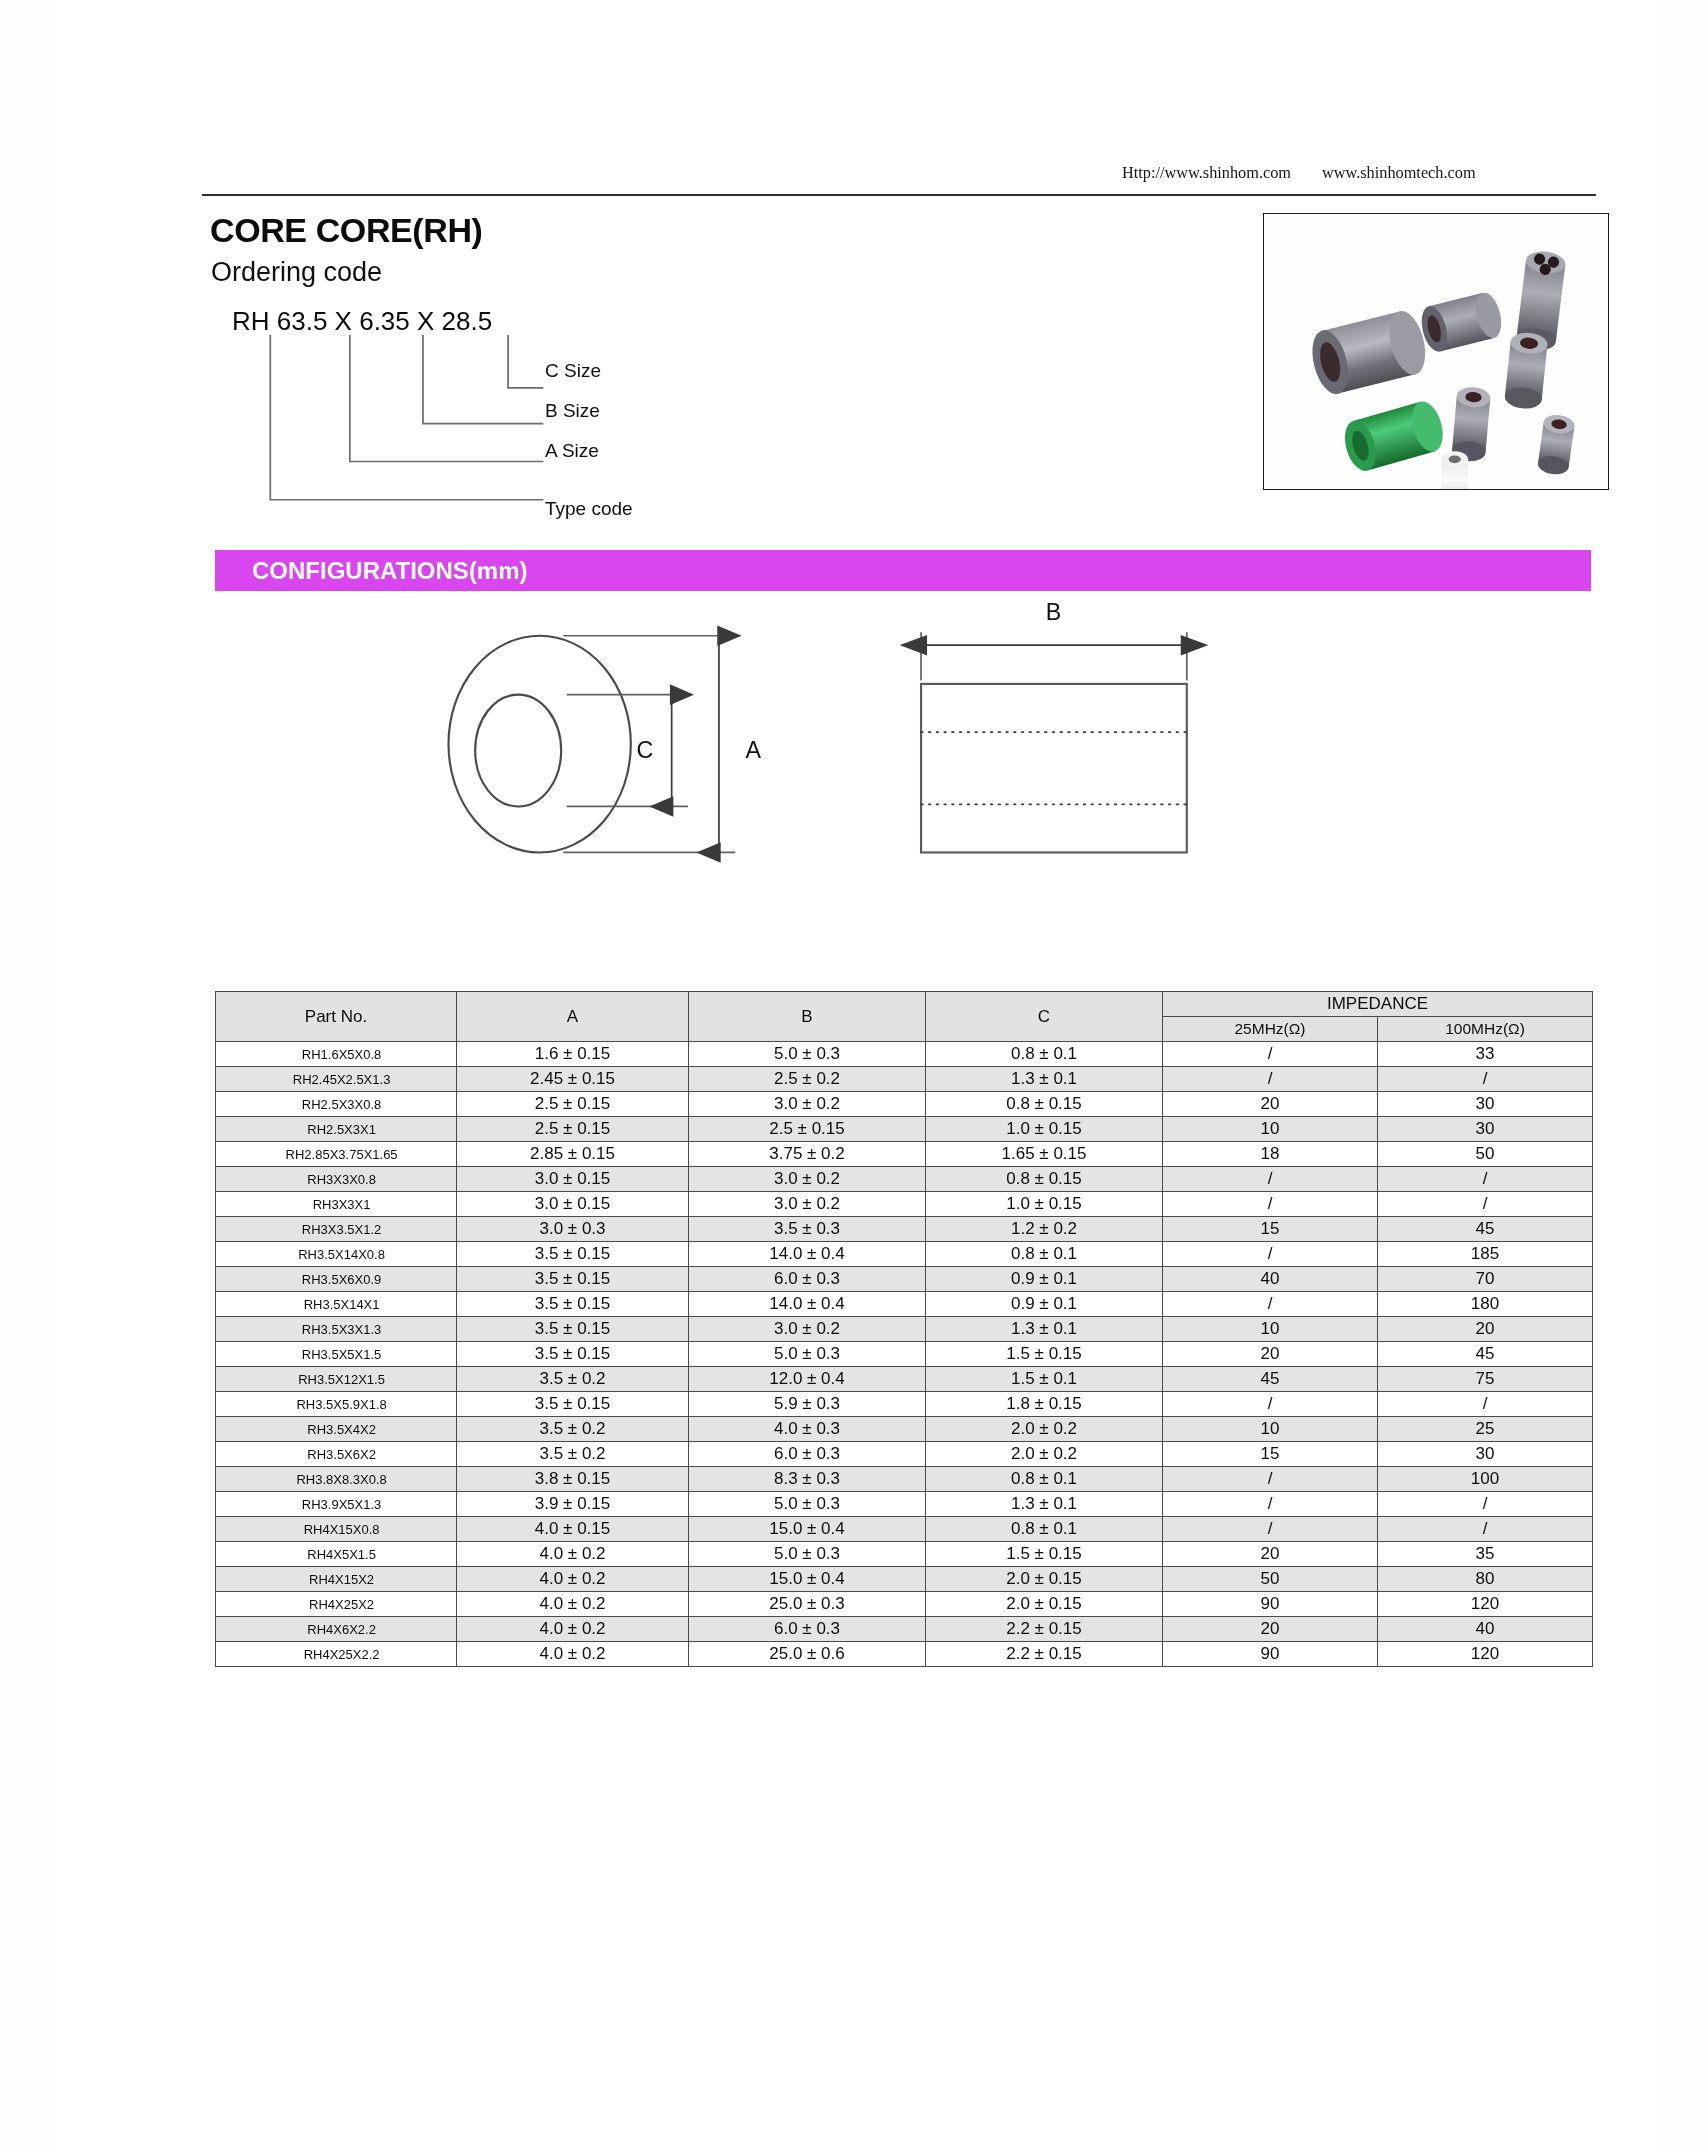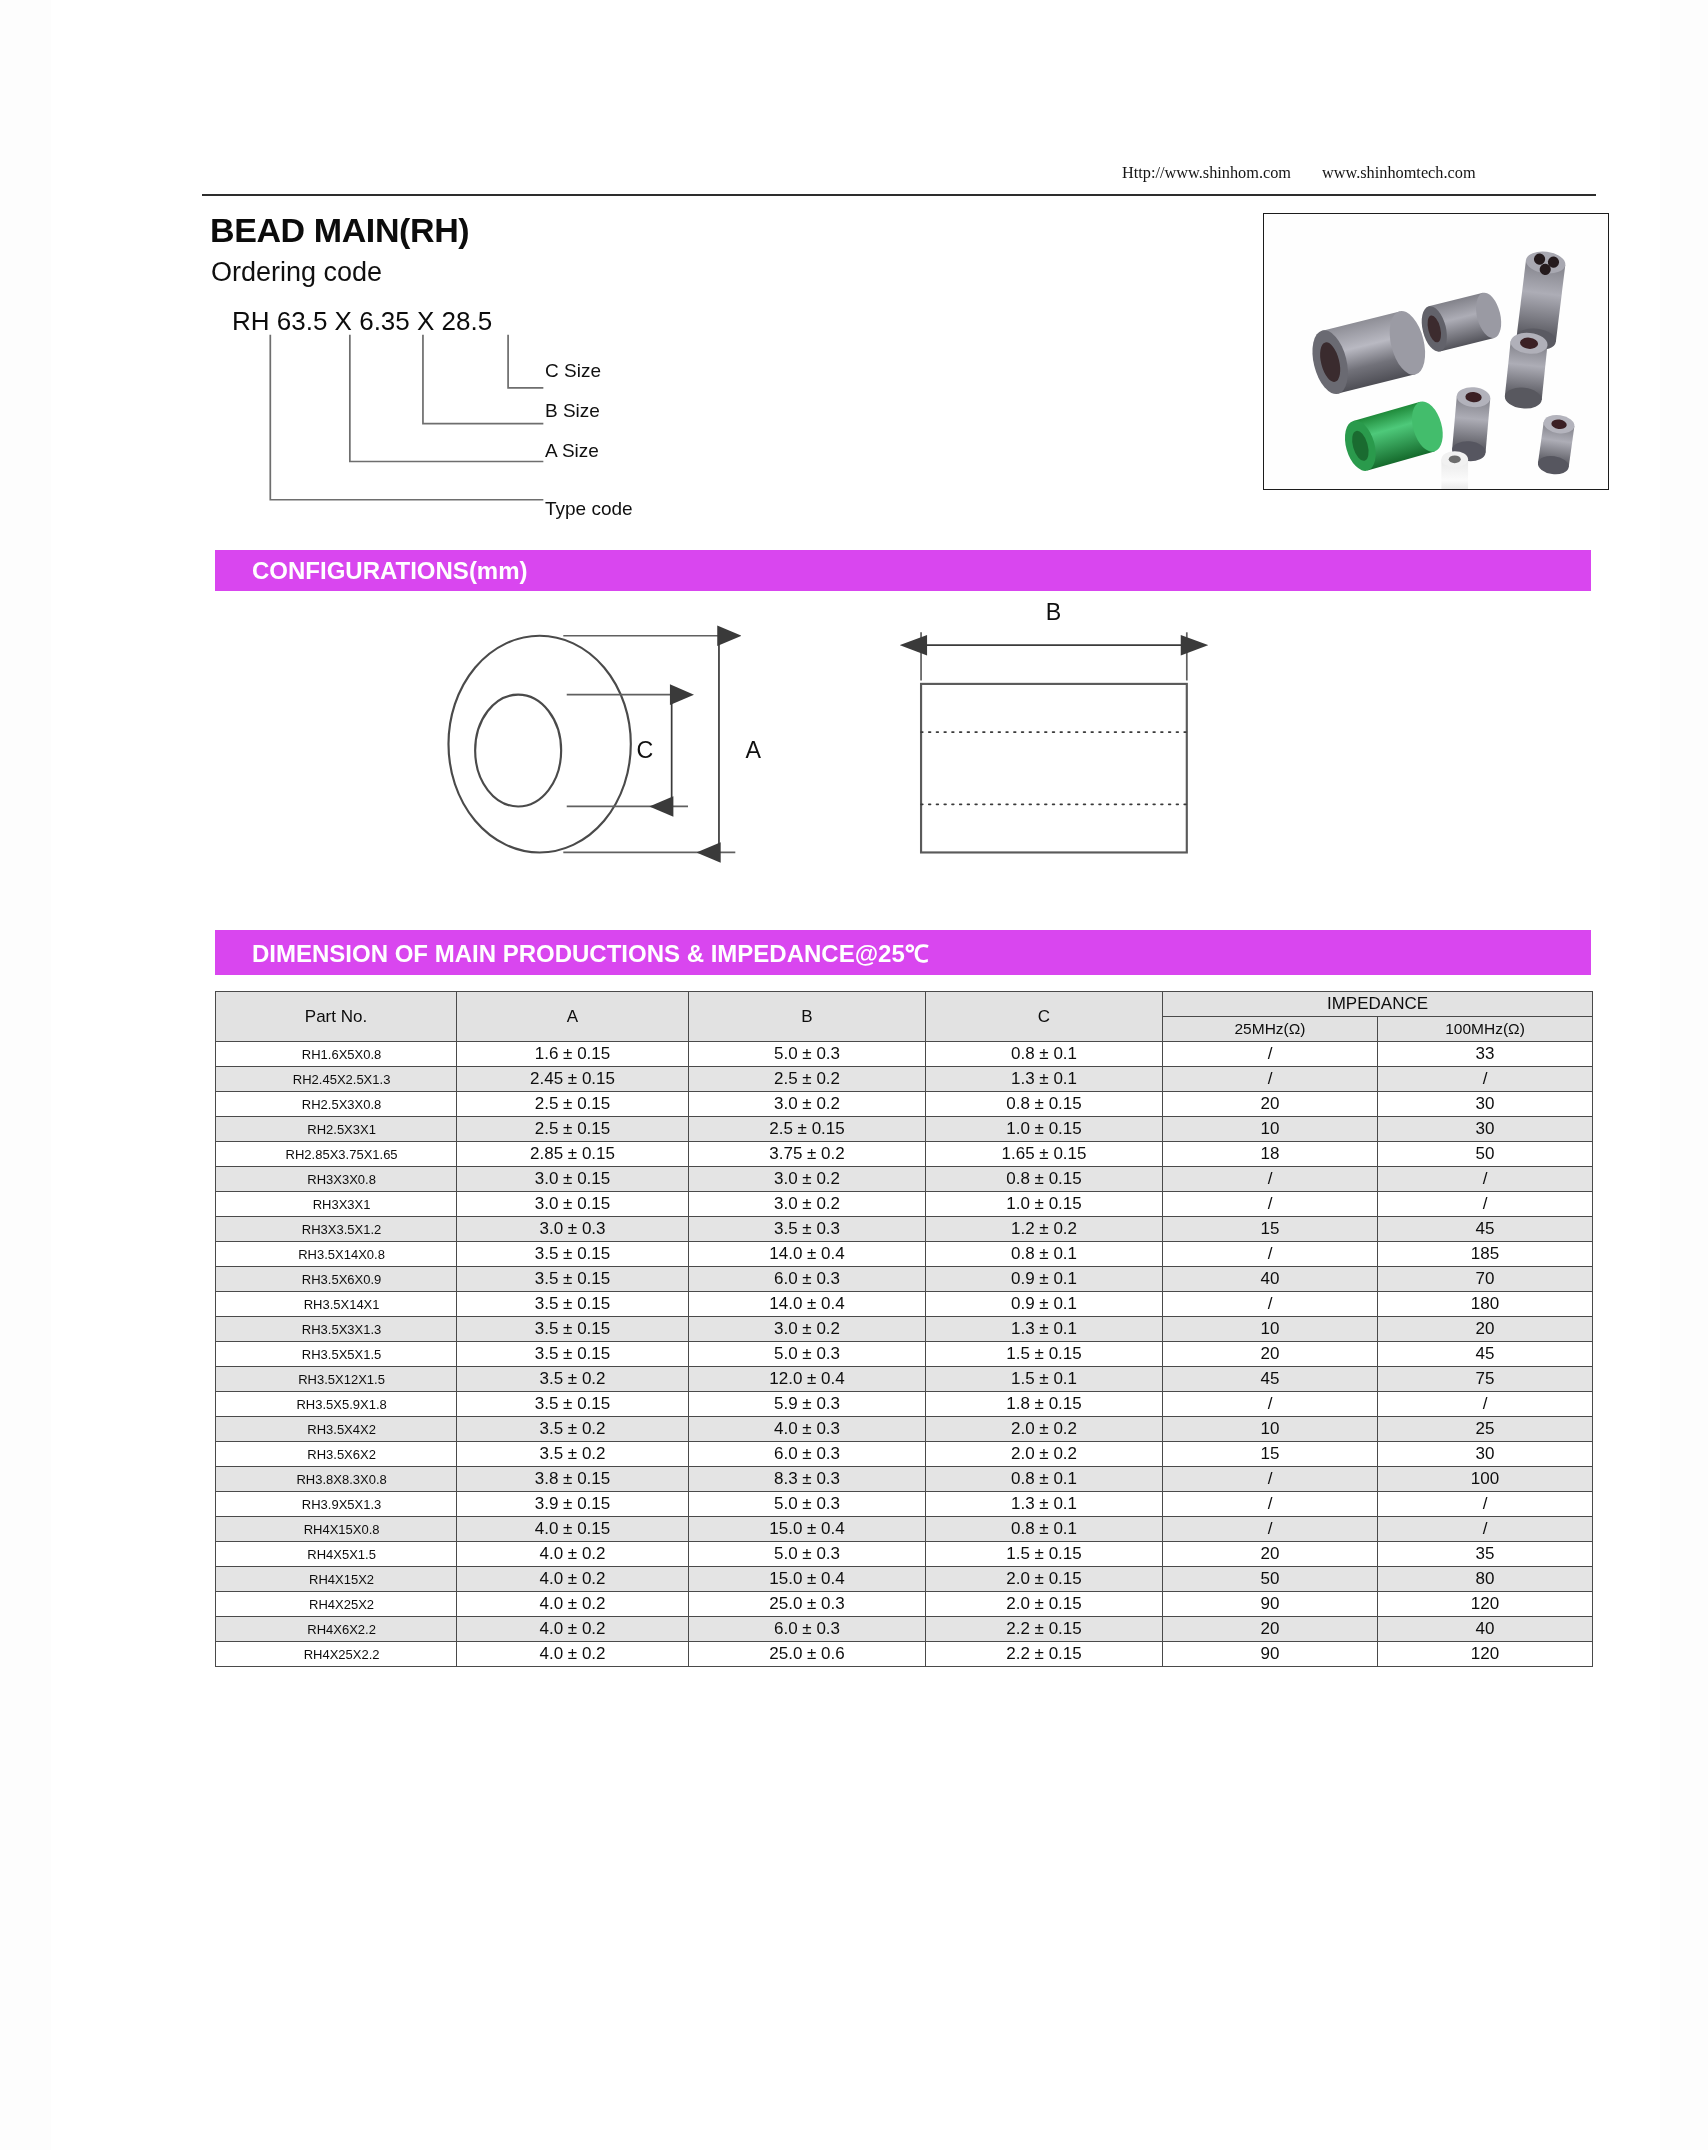--- a/index.html
+++ b/index.html
@@ -165,21 +165,21 @@
 <body>
 
 <div class="page">
   <div class="sheet">
 
     <div class="top-links">
       <span class="lnk">Http://www.shinhom.com</span><span class="gap"></span><span class="lnk">www.shinhomtech.com</span>
     </div>
     <div class="top-rule"></div>
 
-    <div class="doc-title">BEAD MAIN(RH)</div>
+    <div class="doc-title">CORE CORE(RH)</div>
     <div class="doc-subtitle">Ordering code</div>
 
     <div class="order-code">RH 63.5 X 6.35 X 28.5</div>
 
     <svg class="leader-svg" viewBox="0 0 1000 420">
       <g stroke="#6e6e6e" stroke-width="4" fill="none">
 
         <path d="M 663 8 L 663 132 L 745 132"></path>
 
         <path d="M 465 8 L 465 215 L 745 215"></path>
@@ -325,21 +325,20 @@
           <line x1="1648" y1="100" x2="2254" y2="100" stroke="#3a3a3a" stroke-width="4" marker-start="url(#arrL)" marker-end="url(#arrR)"></line>
 
           <rect x="1642" y="190" width="618" height="392" fill="#ffffff" stroke="#5a5a5a" stroke-width="5"></rect>
 
           <line x1="1642" y1="302" x2="2260" y2="302" stroke="#3a3a3a" stroke-width="4" stroke-dasharray="4 14" stroke-linecap="round"></line>
           <line x1="1642" y1="470" x2="2260" y2="470" stroke="#3a3a3a" stroke-width="4" stroke-dasharray="4 14" stroke-linecap="round"></line>
         </g>
       </svg>
     </div>
 
-    <div class="sec-bar" id="sec-dim">DIMENSION OF MAIN PRODUCTIONS &amp; IMPEDANCE@25℃</div>
 
     <div class="tbl-wrap">
       <table class="dim">
         <colgroup>
           <col class="c-part">
             <col class="c-a">
             <col class="c-b">
           <col class="c-c">
             <col class="c-z25">
             <col class="c-z100">

